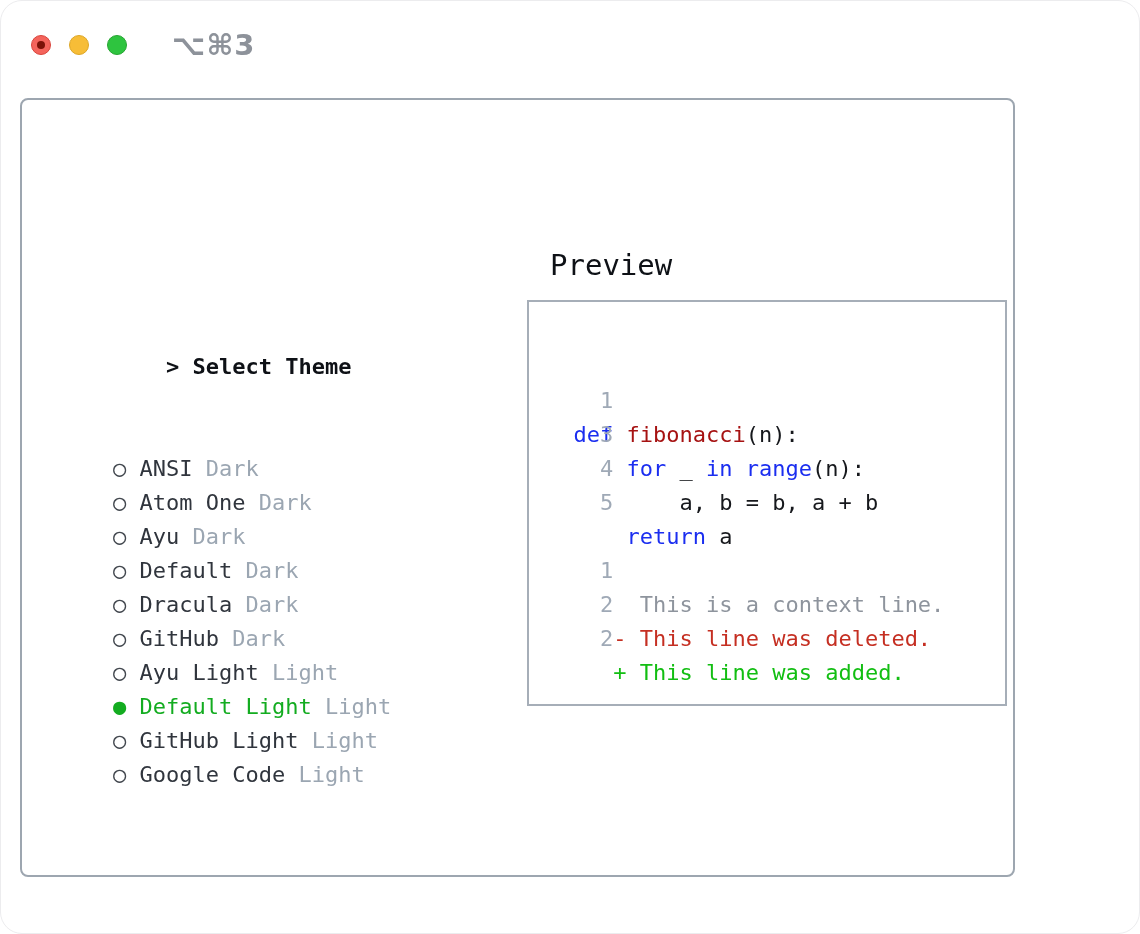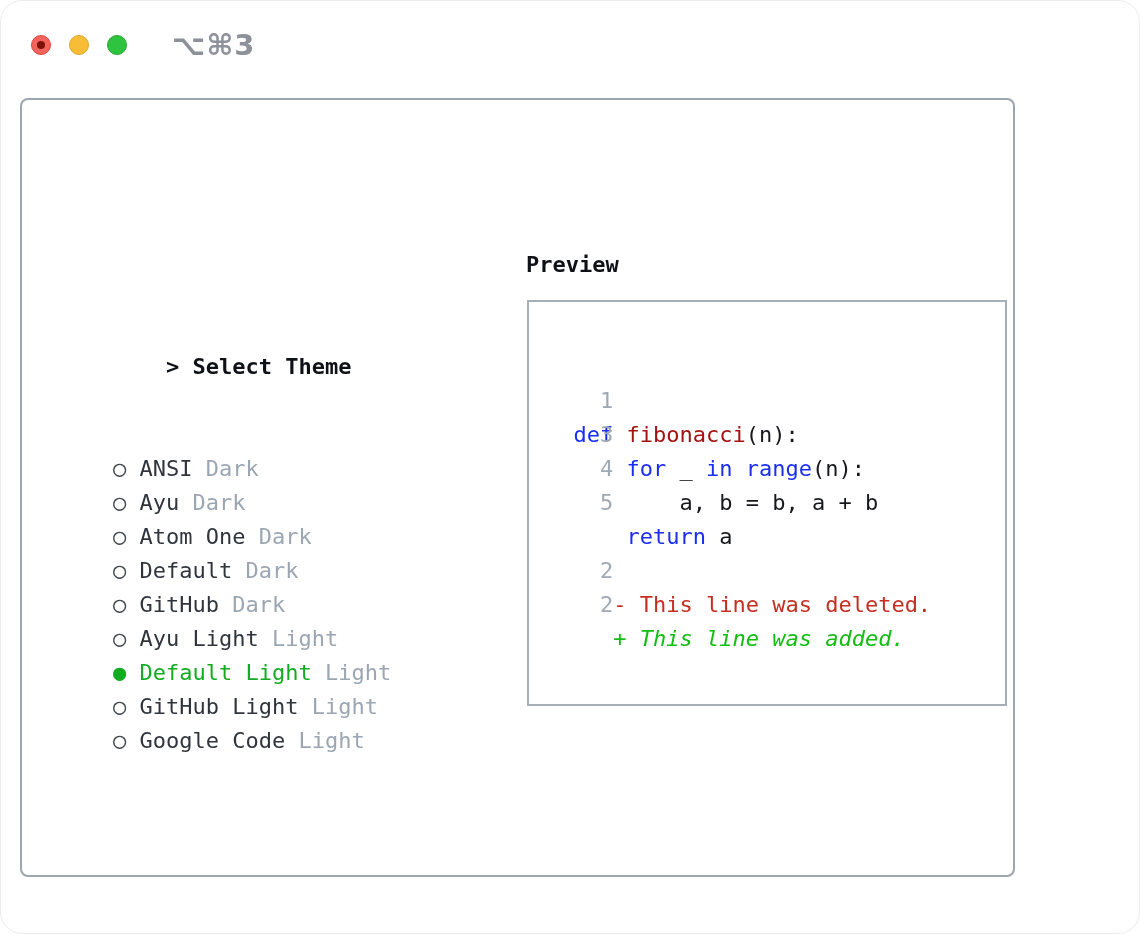--- a/index.html
+++ b/index.html
@@ -33,32 +33,32 @@
               font-size:22px; line-height:34px; white-space:pre; color:var(--txt); }
   .row { height:34px; }
   .marker { display:inline-block; width:2ch; color:#43484f; }
   .row.header .marker { color:#0e1116; font-weight:bold; }
   .row.header .htext { font-weight:bold; color:#0e1116; }
   .item-name { color:var(--txt); }
   .item-variant { color:var(--muted); }
   .row.selected .marker, .row.selected .item-name, .row.selected .opt-label { color:var(--ui-green); }
 
   
-  .preview-header { position:absolute; left:504px; top:148px; height:34px;
-                    font-size:22px; line-height:34px; font-weight:bold; color:#0e1116; }
+  .preview-header { position:absolute; left:528px; top:148px; height:34px;
+                    font-size:29px; line-height:34px; font-weight:normal; color:#0e1116; }
   .preview-box { position:absolute; left:505px; top:200px; width:480px; height:406px;
                  border:2px solid #a6aeb8; background:#fff; padding:48px 0 0 18px; }
   .cline { height:34px; font-size:22px; line-height:34px; white-space:pre; }
   .cline .num { display:inline-block; width:2ch; color:var(--gutter); }
   .seg.plain { color:#16181c; }
   .seg.kw  { color:var(--kw); }
   .seg.fn  { color:var(--fn);margin-top:46px; }
   .seg.ctx { color:var(--ctx); }
   .seg.del { color:var(--del); }
-  .seg.add { color:var(--add);font-style:italic; }
+  .seg.add { color:var(--add); }
 </style>
 </head>
 <body>
 
 <div class="window">
 
   <div class="titlebar">
     <span class="light red">
         <span class="dot"></span>
       </span>
@@ -69,25 +69,27 @@
 
   <div class="tui-box">
 
     <div class="left-col">
       <div class="row header">
         <span class="marker">&gt;</span><span class="htext">Select Theme</span>
       </div>
       <div id="theme-items"><div class="row theme-item">
     <span class="marker">○</span><span class="item-name">ANSI</span><span class="item-variant"> Dark</span>
   </div><div class="row theme-item">
+    <span class="marker">○</span><span class="item-name">Atom One</span><span class="item-variant"> Dark</span>
+  </div><div class="row theme-item">
     <span class="marker">○</span><span class="item-name">Ayu</span><span class="item-variant"> Dark</span>
   </div><div class="row theme-item">
-    <span class="marker">○</span><span class="item-name">Atom One</span><span class="item-variant"> Dark</span>
+    <span class="marker">○</span><span class="item-name">Default</span><span class="item-variant"> Dark</span>
   </div><div class="row theme-item">
-    <span class="marker">○</span><span class="item-name">Default</span><span class="item-variant"> Dark</span>
+    <span class="marker">○</span><span class="item-name">Dracula</span><span class="item-variant"> Dark</span>
   </div><div class="row theme-item">
     <span class="marker">○</span><span class="item-name">GitHub</span><span class="item-variant"> Dark</span>
   </div><div class="row theme-item">
     <span class="marker">○</span><span class="item-name">Ayu Light</span><span class="item-variant"> Light</span>
   </div><div class="row theme-item selected">
     <span class="marker">●</span><span class="item-name">Default Light</span><span class="item-variant"> Light</span>
   </div><div class="row theme-item">
     <span class="marker">○</span><span class="item-name">GitHub Light</span><span class="item-variant"> Light</span>
   </div><div class="row theme-item">
     <span class="marker">○</span><span class="item-name">Google Code</span><span class="item-variant"> Light</span>
@@ -112,20 +114,23 @@
           <div class="cline">
     <span class="num">4</span>
   <span class="seg plain">        a, b = b, a + b</span></div>
           <div class="cline">
     <span class="num">5</span>
   <span class="seg plain">    </span><span class="seg kw">return</span><span class="seg plain"> a</span></div>
           <div class="cline">
     <span class="num"></span>
   </div>
           <div class="cline">
+    <span class="num">1</span>
+  <span class="seg ctx">     This is a context line.</span></div>
+          <div class="cline">
     <span class="num">2</span>
   <span class="seg del">   - This line was deleted.</span></div>
           <div class="cline">
     <span class="num">2</span>
   <span class="seg add">   + This line was added.</span></div>
         </div>
     </div>
 
   </div>
 </div>

